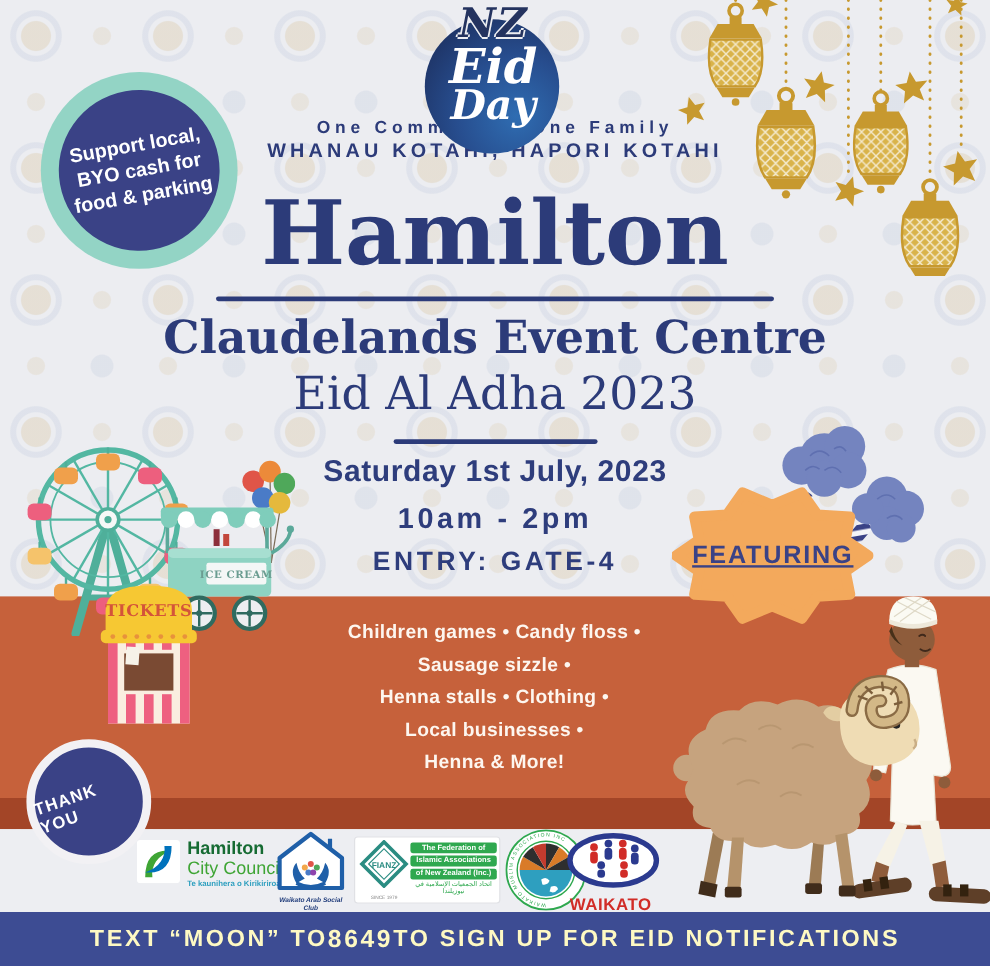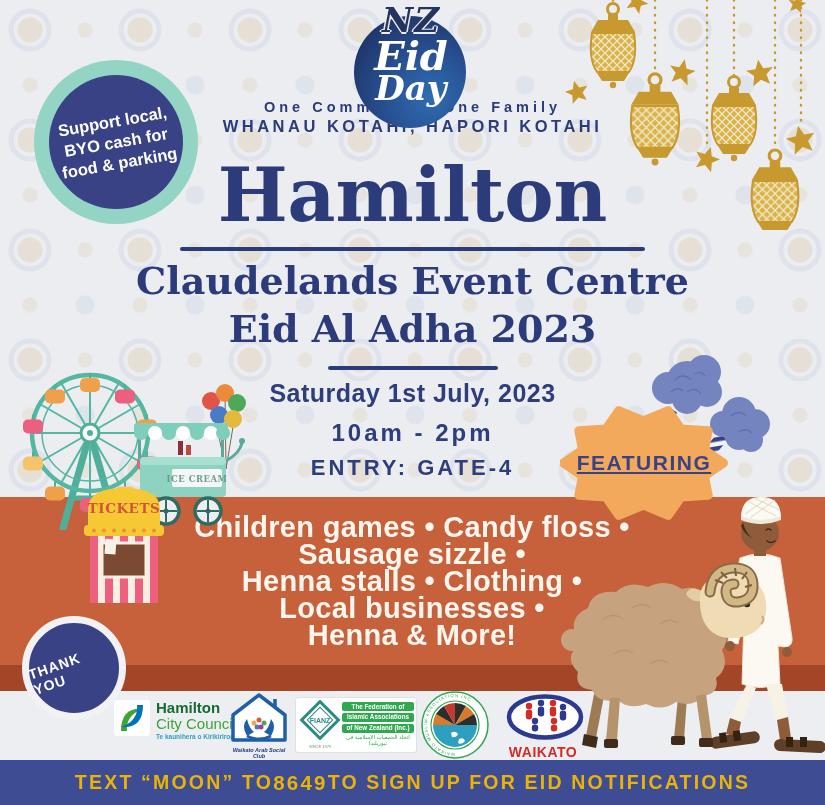--- a/index.html
+++ b/index.html
@@ -30,36 +30,36 @@
     background:radial-gradient(circle at 68% 72%, #2F6DB2 0%, #274D8E 45%, #1B2B58 95%);}
   .logo-nz{position:absolute;left:0;top:-6px;width:118px;font-style:italic;font-weight:bold;font-size:34px;color:#24335F;
     text-shadow:-1.5px 0 #ECEDF1,1.5px 0 #ECEDF1,0 -1.5px #ECEDF1,0 1.5px #ECEDF1;letter-spacing:1px;}
   .logo-eid{position:absolute;left:0;top:26px;width:118px;font-style:italic;font-weight:bold;font-size:40px;color:#fff;}
   .logo-day{position:absolute;left:0;top:62px;width:118px;font-style:italic;font-weight:bold;font-size:34px;color:#fff;}
   .tagline1{top:99px;font-size:14.5px;font-weight:600;letter-spacing:4px;color:#2C3B79;}
   .tagline2{top:117px;font-size:16.5px;font-weight:bold;letter-spacing:3.5px;color:#2C3B79;}
   .title-city{top:152px;font-size:74px;font-weight:bold;color:#2C3B79;}
   .rule1{left:180px;top:247px;width:465px;height:4px;background:#2C3B79;border-radius:2px;}
   .title-venue{top:258px;font-size:38px;font-weight:bold;color:#2C3B79;}
-  .title-event{top:306px;font-size:38px;font-weight:bold;color:#2C3B79;}
+  .title-event{top:306px;font-size:38px;font-weight:normal;color:#2C3B79;}
   .rule2{left:328px;top:366px;width:170px;height:3.5px;background:#2C3B79;border-radius:2px;}
   .d-date{top:379px;font-size:25px;font-weight:bold;color:#2E3D7C;letter-spacing:.5px;}
   .d-time{top:419px;font-size:24px;font-weight:bold;color:#2E3D7C;letter-spacing:3px;}
   .d-entry{top:455px;font-size:22px;font-weight:800;color:#2E3D7C;letter-spacing:3px;}
   
   .orange-band{left:0;top:497px;width:825px;height:168px;background:#C6613B;z-index:1;}
   .dark-stripe{left:0;top:665px;width:825px;height:26px;background:#A34527;z-index:1;}
   .logos-band{left:0;top:691px;width:825px;height:69px;background:#EDEEF2;z-index:1;}
   .footer-bar{left:0;top:760px;width:825px;height:45px;background:#3D4C93;z-index:10;
-    display:flex;align-items:center;justify-content:center;color:#eab308;
+    display:flex;align-items:center;justify-content:center;color:#fef9c3;
     font-size:19.5px;font-weight:bold;letter-spacing:2.2px;}
   .footer-bar .num{font-weight:900;font-size:20.5px;}
   
   .features{left:142px;top:514px;width:540px;text-align:center;z-index:3;color:#FDF6EF;
-    font-size:29px;font-weight:bold;line-height:27px;letter-spacing:.3px;}
+    font-size:16px;font-weight:bold;line-height:27px;letter-spacing:.3px;}
   
   .featuring{left:560px;top:404px;width:168px;height:118px;z-index:6;}
   .featuring-label{position:absolute;left:0;top:0;width:168px;height:118px;display:flex;align-items:center;justify-content:center;
     color:#3A4286;font-weight:800;font-size:21px;letter-spacing:1.5px;text-decoration:underline;}
   
   .thankyou{left:22px;top:616px;width:104px;height:104px;border-radius:50%;background:#3A4286;
     border:7px solid #F2F1F4;box-sizing:border-box;display:flex;align-items:center;justify-content:center;z-index:5;}
   .thankyou span{transform:rotate(-19deg);color:#fff;font-weight:bold;font-size:14px;letter-spacing:1px;}
   
   .sponsor{z-index:8;}
@@ -73,21 +73,21 @@
   .wasc-ar{font-size:5px;color:#1F3B7A;}
   .fianz{left:296px;top:698px;width:120px;height:54px;background:#fff;border-radius:2px;
     box-shadow:0 0 0 1px rgba(0,0,0,.05);display:flex;padding:2px;box-sizing:border-box;}
   .fianz-left{width:44px;text-align:center;}
   .fianz-since{font-size:4px;color:#888;margin-top:0px;}
   .fianz-right{flex:1;display:flex;flex-direction:column;gap:1.5px;padding-top:2px;}
   .fianz-ribbon{background:#2FA84F;color:#fff;font-size:6.3px;font-weight:bold;text-align:center;
     border-radius:2px;padding:1.5px 0;line-height:1;}
   .fianz-ar{font-size:5.5px;color:#2FA84F;text-align:center;margin-top:1px;line-height:1;}
   .wma{left:421px;top:691px;}
-  .wrf{left:500px;top:694px;width:86px;text-align:center;}
+  .wrf{left:466px;top:694px;width:86px;text-align:center;}
   .wrf-l1{color:#D12C27;font-weight:800;font-size:14px;letter-spacing:.5px;line-height:1;margin-top:1px;}
   .wrf-l2{color:#2B3A8F;font-weight:bold;font-size:6.6px;line-height:1;margin-top:1px;}
   .z2{z-index:2;}.z3{z-index:3;}.z5{z-index:5;}.z7{z-index:7;}
 </style>
 </head>
 <body>
 
 <div class="poster">
 
   <svg class="abs z2" style="left:560px;top:0;" width="265" height="230" viewBox="0 0 265 230">

